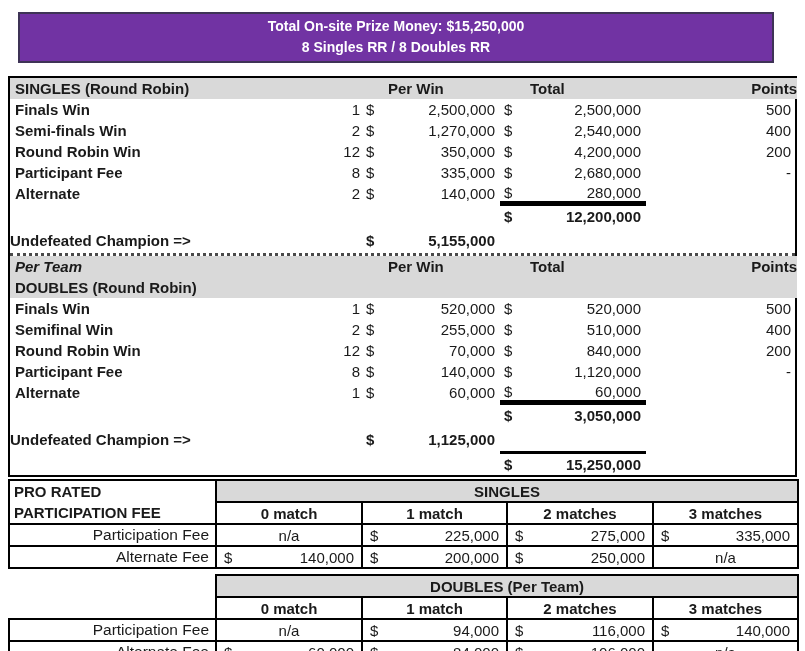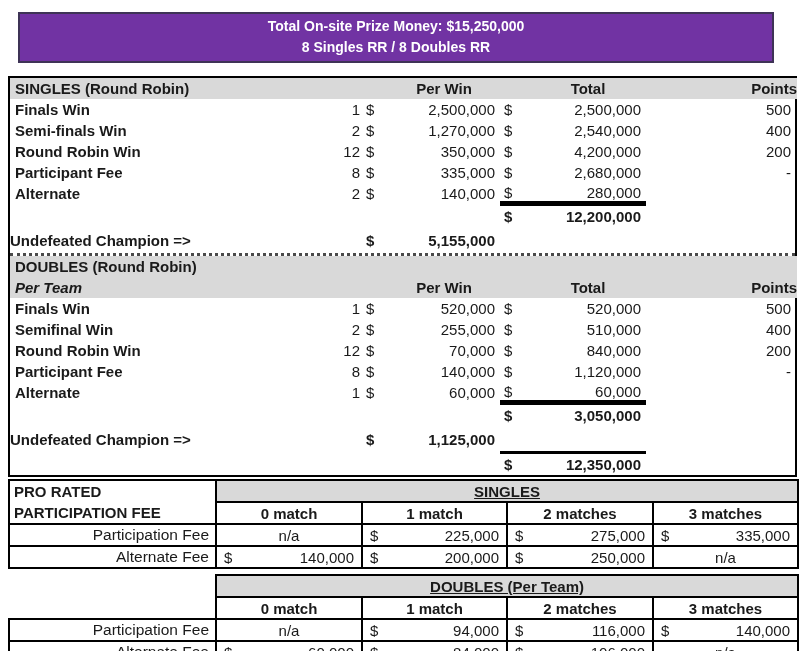--- a/index.html
+++ b/index.html
@@ -39,21 +39,21 @@
     vertical-align: middle;
     white-space: nowrap;
     overflow: hidden;
   }
   td.lbl  { font-weight: bold; padding-left: 5px; }
   td.cnt  { text-align: right; padding-right: 2px; }
   td.cur  { text-align: left; padding-left: 4px; }
   td.num  { text-align: right; padding-right: 5px; margin-top: 46px; }
   td.pts  { text-align: right; padding-right: 6px; }
   tr.gray td { background: #D9D9D9; }
-  td.colhead { font-weight: bold; text-align: center; }
+  td.colhead { font-weight: bold; }
   td.colhead-pts { font-weight: bold; text-align: right; padding-right: 0; }
   td.section-title { font-weight: bold; padding-left: 5px; }
   td.subtitle { font-weight: bold; font-style: italic; padding-left: 5px; }
   tr.alt-row td.acct { box-shadow: inset 0 -2px 0 0 #000; }
   tr.subtotal td { font-weight: bold; height: 23px; }
   tr.subtotal td.topline { border-top: 3px solid #000; }
   tr.champion td { font-weight: bold; height: 26px; }
   td.champ-lbl { text-align: left; font-weight: bold; padding-right: 8px; }
   
   .fees { margin: 2px 8px 0 8px; }
@@ -65,21 +65,21 @@
   }
   table.fee td {
     border: 2px solid #000;
     height: 22px;
     vertical-align: middle;
     white-space: nowrap;
     overflow: hidden;
   }
   table.fee td.ghost { border: none; background: #fff; }
   td.fee-corner { font-weight: bold; padding-left: 4px; vertical-align: top; line-height: 21px; }
-  td.fee-band { background: #D9D9D9; font-weight: bold; text-align: center; text-decoration: underline; }
+  td.fee-band { background: #D9D9D9; font-weight: bold; text-align: center; }
   td.fee-head { font-weight: bold; text-align: center; margin-left: 44px; }
   td.fee-label { text-align: right; padding-right: 6px; font-size: 15.5px; }
   td.fee-na { text-align: center; border-radius: 10px; }
   .money { display: flex; justify-content: space-between; padding: 0 7px 0 7px; }
   .money .v { text-align: right; }
   .tbl-gap { height: 5px; }
 </style>
 </head>
 <body>
 
@@ -183,30 +183,30 @@
         <col style="width:290px">
           <col style="width:62px">
           <col style="width:26px">
         <col style="width:112px">
           <col style="width:30px">
           <col style="width:116px">
           <col style="width:151px">
       </colgroup>
       <tbody>
           <tr class="gray">
-        <td class="section-title" colspan="7">DOUBLES (Round Robin)</td>
-      </tr>
-      <tr class="gray">
         <td class="subtitle">Per Team</td>
         <td></td>
         <td></td>
         <td class="colhead">Per Win</td>
         <td></td>
         <td class="colhead">Total</td>
         <td class="colhead-pts">Points</td>
+      </tr>
+      <tr class="gray">
+        <td class="section-title" colspan="7">DOUBLES (Round Robin)</td>
       </tr>
       <tr>
         <td class="lbl">Finals Win</td>
         <td class="cnt">1</td>
         <td class="cur">$</td>
         <td class="num">520,000</td>
         <td class="cur">$</td>
         <td class="num">520,000</td>
         <td class="pts">500</td>
       </tr>
@@ -262,21 +262,21 @@
         <td></td>
             <td></td>
             <td></td>
       </tr>
       <tr class="subtotal">
         <td></td>
             <td></td>
             <td></td>
             <td></td>
         <td class="cur topline">$</td>
-        <td class="num topline">12,350,000</td>
+        <td class="num topline">15,250,000</td>
         <td></td>
       </tr>
     </tbody>
       </table>
   </div>
 </div>
 
 <div class="fees">
 
   <table class="fee">

